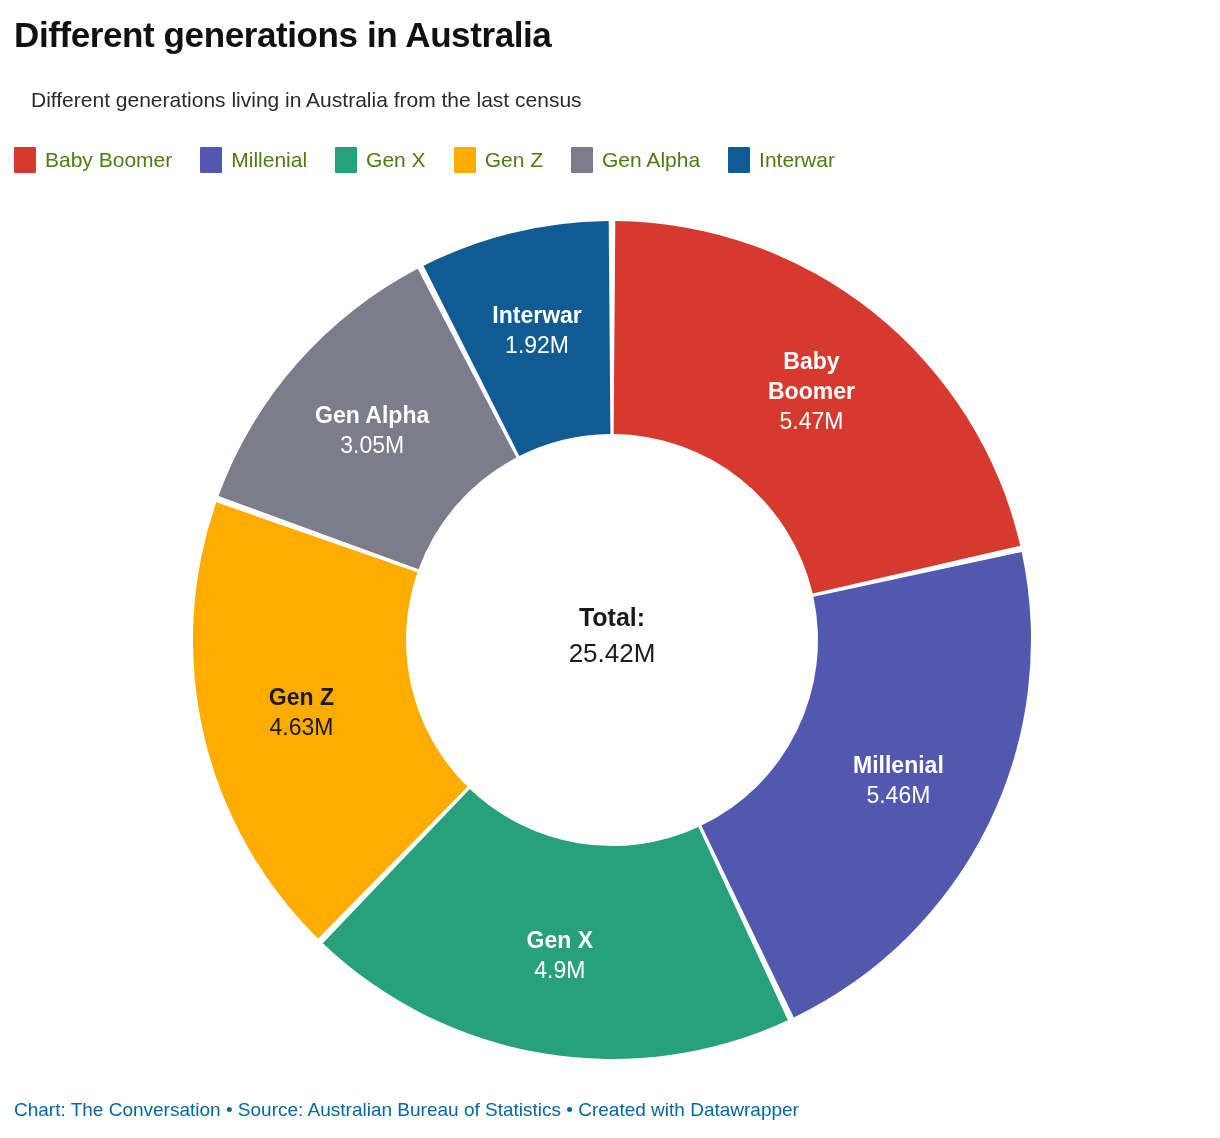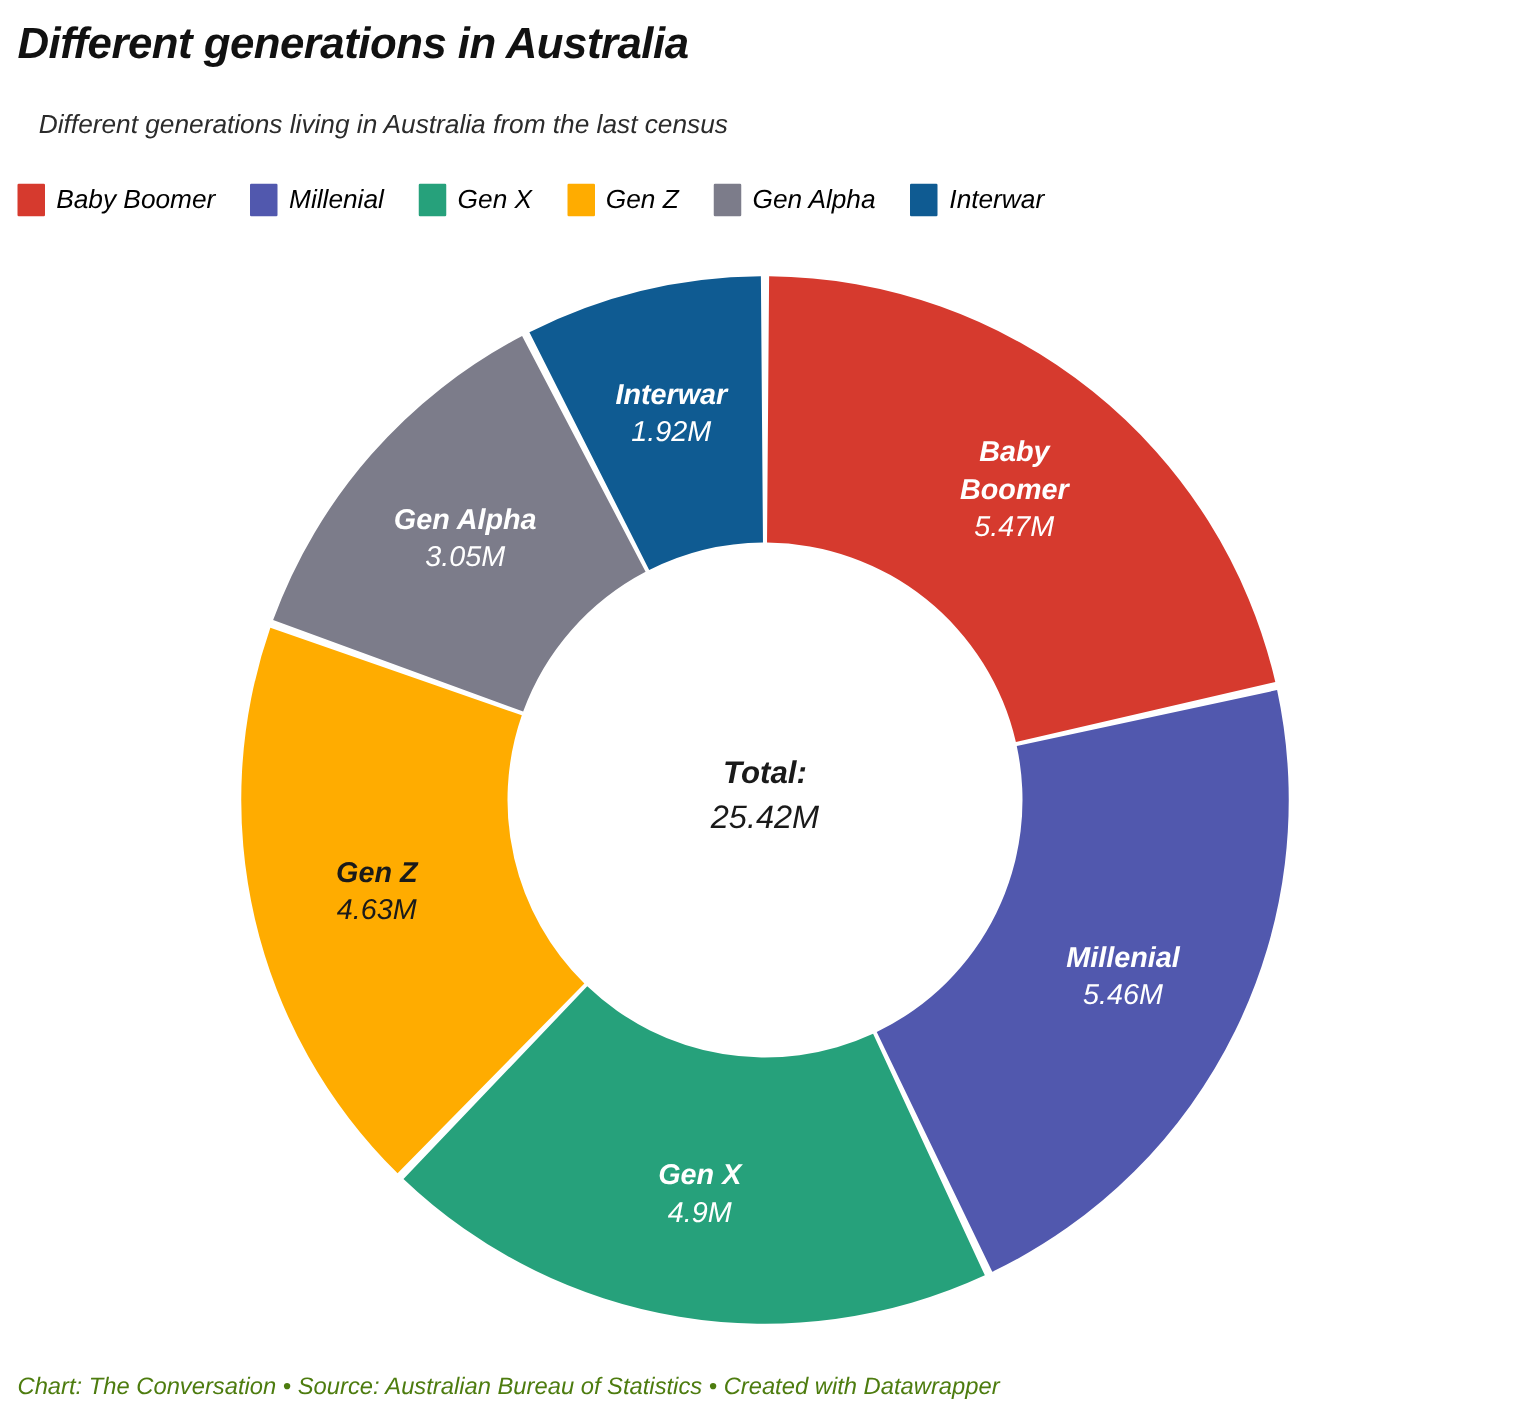--- a/index.html
+++ b/index.html
@@ -15,21 +15,20 @@
     overflow: hidden;
     position: relative;
   }
 
   .page {
     width: 1220px;
     height: 888px;
     position: relative;
     box-sizing: border-box;
     padding: 0 14px;
-    font-style: italic;
   }
 
   
   .chart-title {
     margin: 0;
     padding-top: 14px;
     font-size: 35px;
     line-height: 42px;
     font-weight: bold;
     letter-spacing: -0.4px;
@@ -59,21 +58,21 @@
   }
   .legend-swatch {
     width: 22px;
     height: 26px;
     border-radius: 1px;
     flex: none;
   }
   .legend-label {
     font-size: 21px;
     line-height: 26px;
-    color: #000000;
+    color: #4d7c0f;
     white-space: nowrap;
   }
 
   
   .chart-wrap {
     position: absolute;
     left: 0;
     top: 186px;
     width: 1220px;
     height: 890px;
@@ -105,21 +104,21 @@
     fill: #1a1a1a;
   }
 
   
   .chart-footer {
     position: absolute;
     left: 14px;
     top: 1098px;
     font-size: 19px;
     line-height: 24px;
-    color: #4d7c0f;
+    color: #0369a1;
     white-space: nowrap;
   }
 </style>
 </head>
 <body>
 
 <div class="page">
 
   <h1 class="chart-title">Different generations in Australia</h1>
   <p class="chart-subtitle">Different generations living in Australia from the last census</p>

